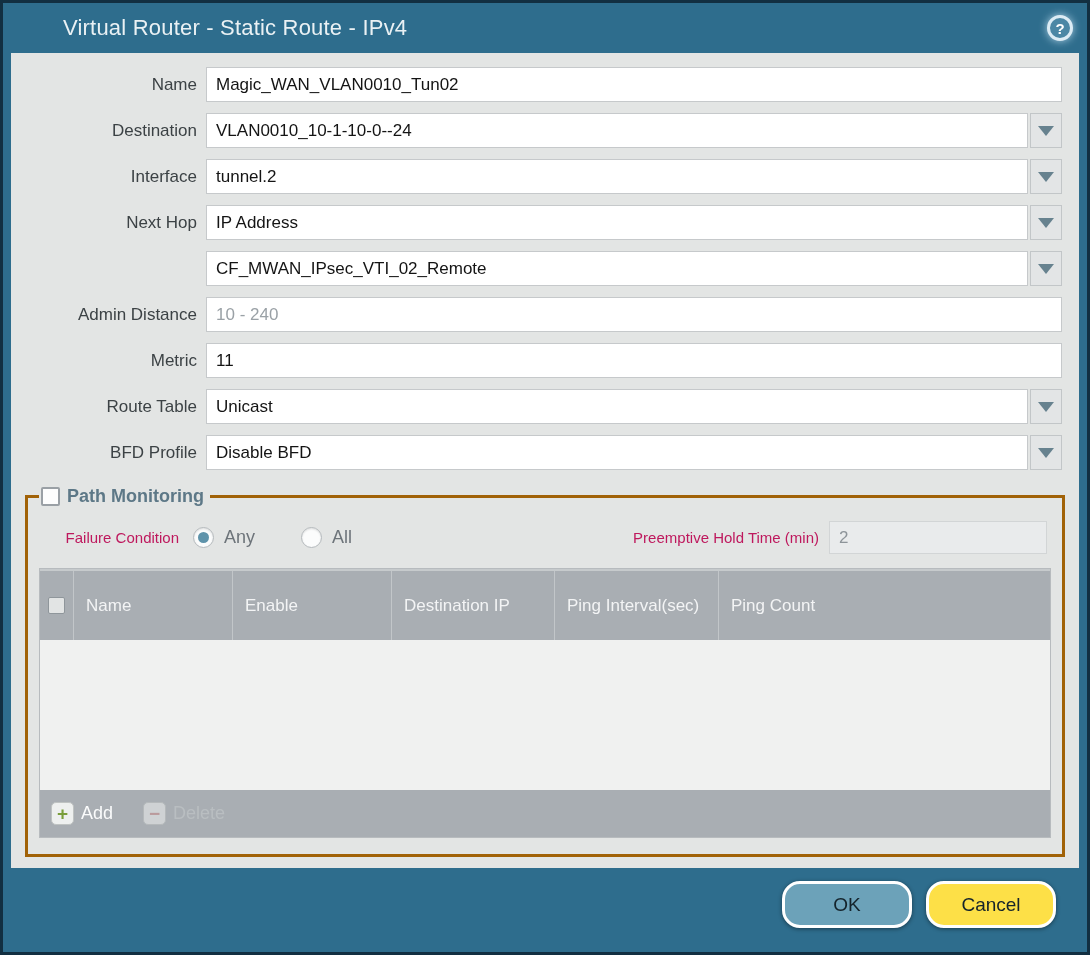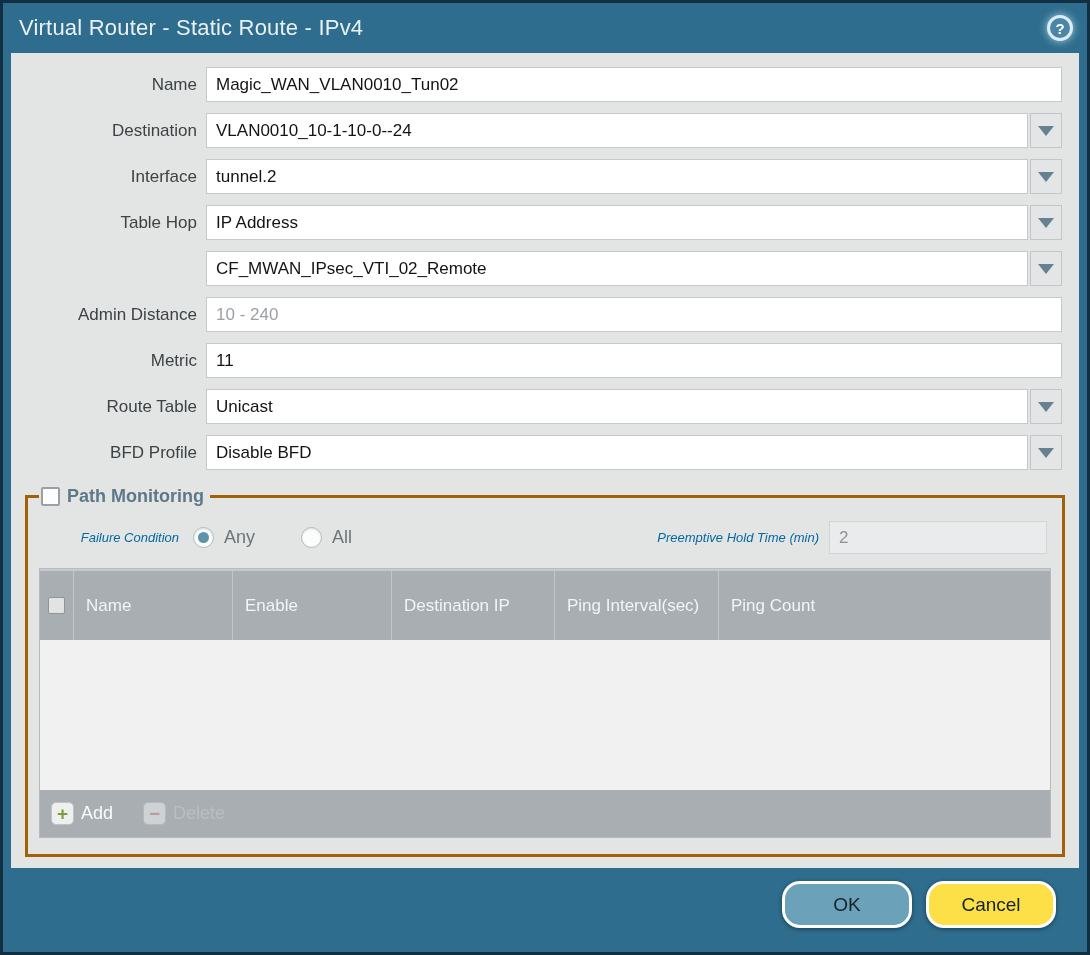--- a/index.html
+++ b/index.html
@@ -4,21 +4,21 @@
 <style>
   * { margin:0; padding:0; box-sizing:border-box; }
   html,body { width:1090px; height:955px; overflow:hidden; }
   body { font-family:"Liberation Sans", sans-serif; background:#2e6d8d; }
 
   .window { width:1090px; height:955px; border:3px solid #122f41; background:#2e6d8d;
             display:flex; flex-direction:column; }
 
   
   .titlebar { height:50px; flex:0 0 50px; display:flex; align-items:center;
-              padding:0 14px 0 16px; color:#eaf1f4; }
+              padding:0 14px 0 16px; color:#eaf1f4;margin-left:44px; }
   .titlebar .title { font-size:22px; font-weight:400; letter-spacing:.2px; }
   .help { margin-left:auto; width:26px; height:26px; border-radius:50%;
           background:#4b87a5; border:3px solid #dcecf5; color:#fff; font-weight:bold;
           font-size:15px; display:flex; align-items:center; justify-content:center;
           box-shadow:0 0 8px rgba(215,240,255,.75); cursor:pointer; }
 
   
   .panel { flex:1 1 auto; margin:0 8px; background:#e3e5e4; padding-top:14px; overflow:hidden; }
 
   .frow { display:flex; align-items:center; margin:0 17px 11px 0; }
@@ -36,21 +36,21 @@
          border-top:10px solid #67828f; }
 
   
   fieldset.pm { margin:16px 14px 0 14px; border:3px solid #a16207; padding:6px 11px 16px 11px; }
   fieldset.pm legend { display:flex; align-items:center; gap:7px; padding:0 6px 0 2px; }
   .cbx { width:19px; height:19px; background:#fdfdfd; border:2px solid #9aa0a5; border-radius:2px;
          display:inline-block; cursor:pointer; }
   .pm-title { font-size:18px; font-weight:bold; color:#5d7887; }
 
   .pmrow { display:flex; align-items:center; margin:8px 4px 14px 4px; }
-  .pmrow .plbl { font-size:13px; color:#0369a1;font-style:italic; }
+  .pmrow .plbl { font-size:15px; color:#be185d; }
   .fc-lbl { width:150px; text-align:right; padding-right:14px; }
   .radio { width:21px; height:21px; border-radius:50%; background:#fbfcfc; border:1px solid #b4b9bc;
            position:relative; display:inline-block; cursor:pointer; box-shadow:inset 0 1px 2px rgba(0,0,0,.12); }
   .radio.sel::after { content:""; position:absolute; left:4px; top:4px; width:11px; height:11px;
                       border-radius:50%; background:#5e93aa; }
   .rlbl { font-size:18px; color:#6d747a; margin:0 0 0 10px; }
   .rgap { width:46px; }
   .pht-lbl { margin-left:auto; padding-right:10px; }
   .dinput { width:218px; height:33px; background:#e9ebec; border:1px solid #d2d5d6;
             font-family:"Liberation Sans",sans-serif; font-size:17px; color:#8d9499; padding:0 9px; }
@@ -123,21 +123,21 @@
       <span class="lbl">Interface</span>
       <span class="fwrap">
         <input class="tinput" type="text" value="tunnel.2" style="">
         <span class="ddbtn">
           <span class="tri"></span>
         </span>
       </span>
     </div>
 
     <div class="frow">
-      <span class="lbl">Table Hop</span>
+      <span class="lbl">Next Hop</span>
       <span class="fwrap">
         <input class="tinput" type="text" value="IP Address" style="">
         <span class="ddbtn">
           <span class="tri"></span>
         </span>
       </span>
     </div>
 
     <div class="frow">
       <span class="lbl"></span>

